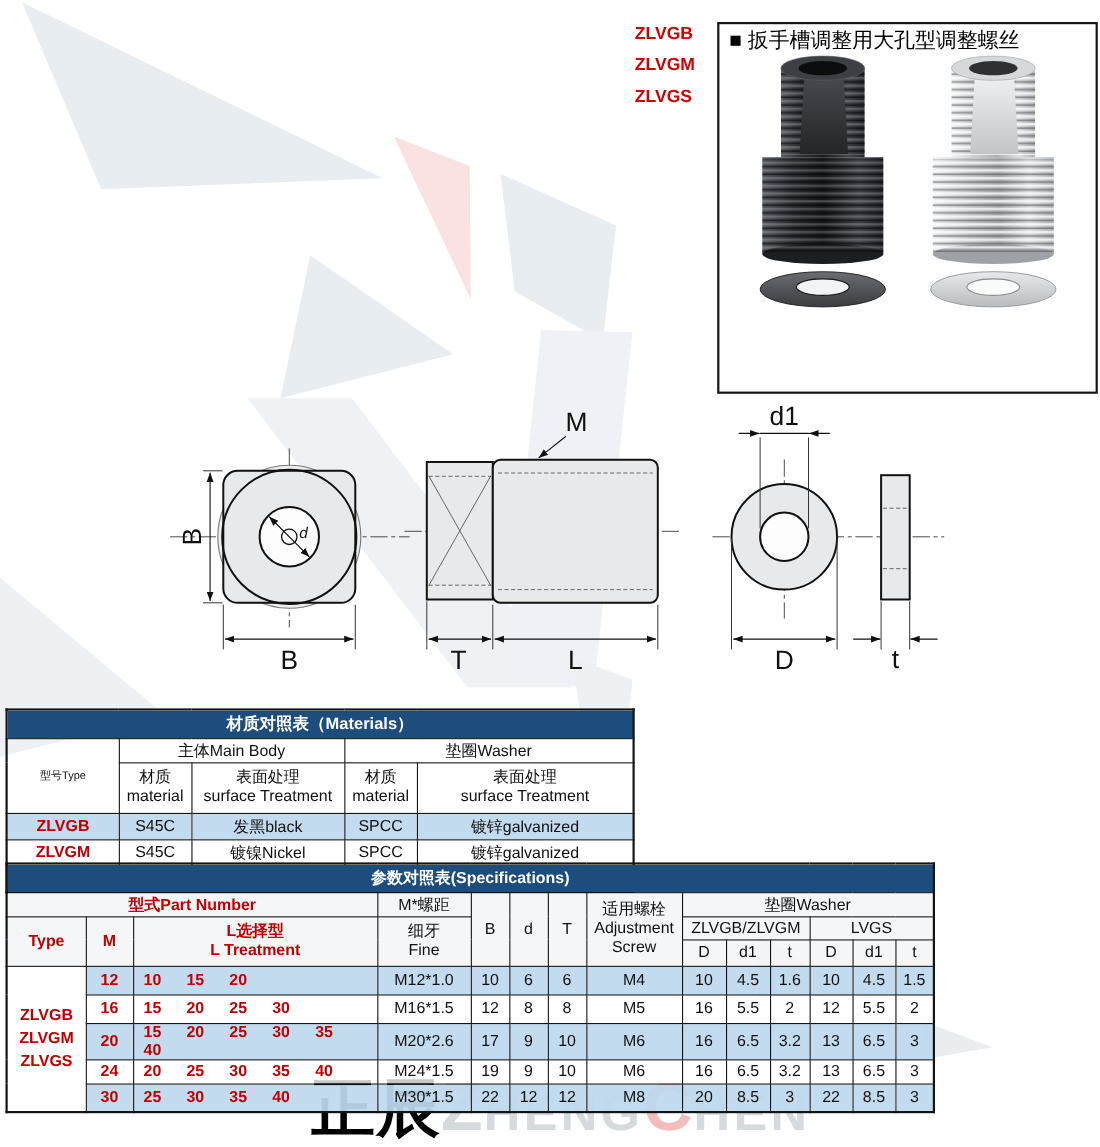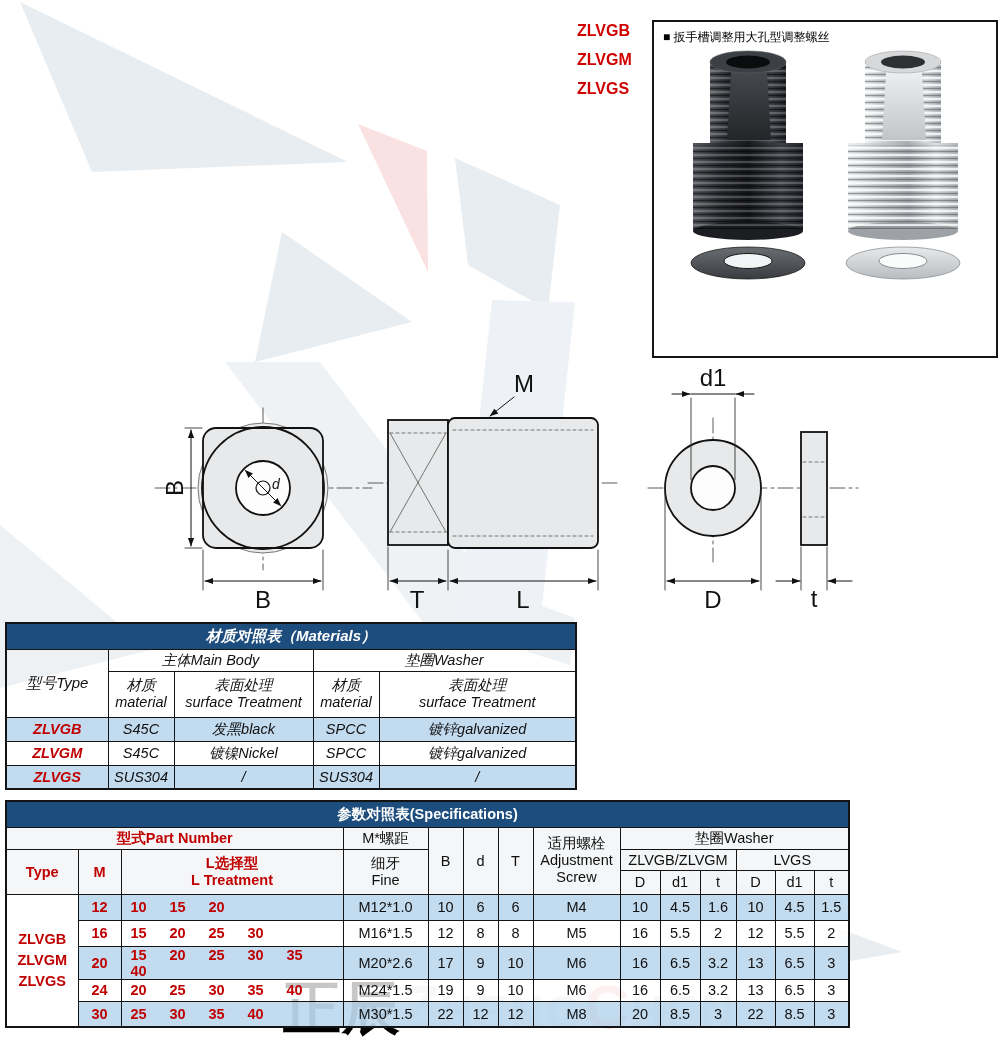--- a/index.html
+++ b/index.html
@@ -12,38 +12,38 @@
            font-weight:bold;line-height:58px;letter-spacing:1px;}
   #wm-text .cn{font-size:58px;color:#000000;}
   #wm-text .big{font-size:62px;color:#d5dadd;}
   #wm-text .small{font-size:46px;color:#d5dadd;letter-spacing:3px;}
   #wm-text .bigred{font-size:62px;color:#f2bcbc;}
   
   #codes{left:577px;top:22px;z-index:2;}
   #codes div{font-weight:bold;font-size:16px;color:#d00000;margin-bottom:11px;}
   #photo-box{left:652px;top:20px;width:342px;height:334px;border:2px solid #151515;
              background:#fff;z-index:2;}
-  #photo-box .desc{padding:7px 9px 0 9px;font-size:12px;line-height:17px;color:#000;}
+  #photo-box .desc{padding:7px 9px 0 9px;font-size:19px;line-height:17px;color:#000;}
   #photo-box .desc-en{padding:3px 9px 0 9px;font-size:14px;line-height:17px;color:#000;}
   #photo-svg{display:block;margin:2px auto 0 auto;}
   
   #drawing-svg{position:absolute;left:0;top:355px;z-index:1;}
   
   table{border-collapse:collapse;table-layout:fixed;}
   td{border:1px solid #141414;text-align:center;vertical-align:middle;
      font-size:14.5px;color:#101010;overflow:hidden;padding:0;}
   .ttl{background:#1d4d7c;color:#fff;font-weight:bold;font-size:15px;border:1px solid #141414;}
   .hdr{background:rgba(243,245,247,0.88);}
   .red{color:#c00000;font-weight:bold;}
   .rowb td{background:rgba(190,216,238,0.93);}
   .roww td{background:rgba(255,255,255,0.78);}
   .two-line{line-height:17px;margin-top:44px;}
-  #materials-table{left:5px;top:622px;z-index:2;font-style:italic;}
+  #materials-table{left:5px;top:644px;z-index:2;}
   #materials-table table{width:570px;}
-  #specs-table{left:5px;top:800px;z-index:2;}
+  #specs-table{left:5px;top:784px;z-index:2;}
   #specs-table table{width:843px;}
   #specs-table td{font-size:14.5px;}
   .lcell{text-align:left !important;padding-left:9px !important;}
   .lval{display:inline-block;width:39px;text-align:left;color:#c00000;font-weight:bold;}
   .typecell{font-weight:bold;color:#c00000;line-height:21px;font-size:15px;}
 </style>
 </head>
 <body>
 
 <div id="page">
@@ -235,21 +235,21 @@
           <col style="width:66px">
           <col style="width:139px">
                 <col style="width:66px">
           <col style="width:197px">
         </colgroup>
       <tbody>
           <tr style="height:26px">
         <td colspan="5" class="ttl">材质对照表（Materials）</td>
       </tr>
       <tr style="height:22px">
-        <td rowspan="2" style="font-size:15px">型号Type</td>
+        <td rowspan="2" style="font-size:10px">型号Type</td>
         <td colspan="2">主体Main Body</td>
         <td colspan="2">垫圈Washer</td>
       </tr>
       <tr style="height:46px">
         <td class="two-line">
           <div>材质</div>
           <div>material</div>
             </td>
         <td class="two-line">
           <div>表面处理</div>

